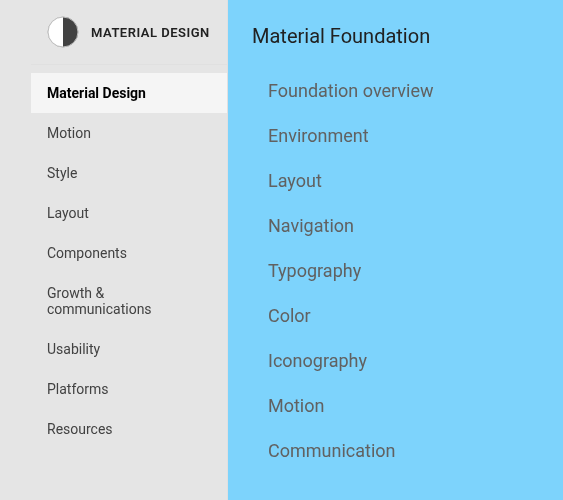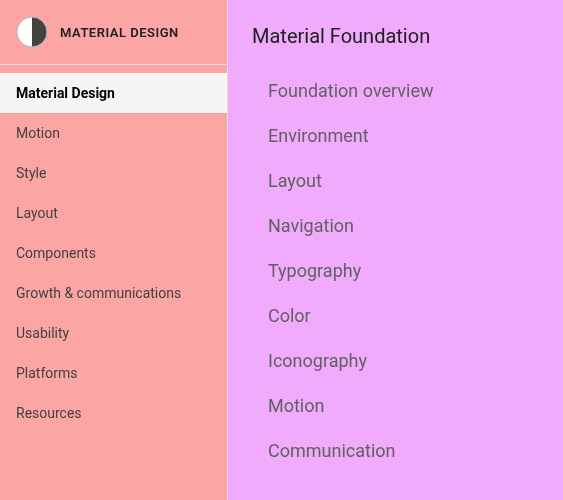--- a/index.html
+++ b/index.html
@@ -22,25 +22,26 @@
       display: flex;
       flex-direction: row;
       height: 100%;
       width: 100%;
     }
 
     
     .sidebar {
       width: 228px;
       min-width: 228px;
-      background: #fca5a5;
+      background: #e5e5e5;
       border-right: 1px solid #e0e0e0;
       display: flex;
       flex-direction: column;
       height: 100%;
+      padding-left: 31px;
     }
 
     .sidebar-header {
       display: flex;
       align-items: center;
       padding: 16px 16px;
       border-bottom: 1px solid #e0e0e0;
       min-height: 56px;
     }
 
@@ -78,21 +79,21 @@
 
     .nav-item.active {
       background: #f5f5f5;
       font-weight: 700;
       color: #000;
     }
 
     
     .main-content {
       flex: 1;
-      background: #f0abfc;
+      background: #7dd3fc;
       padding: 24px 24px;
       overflow-y: auto;
     }
 
     .section-title {
       font-size: 20px;
       font-weight: 400;
       color: #212121;
       margin-bottom: 20px;
     }

